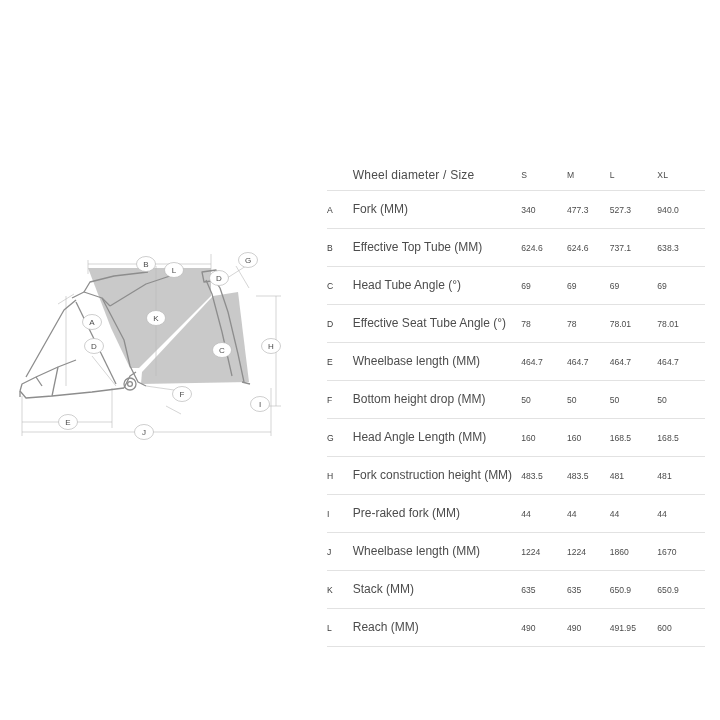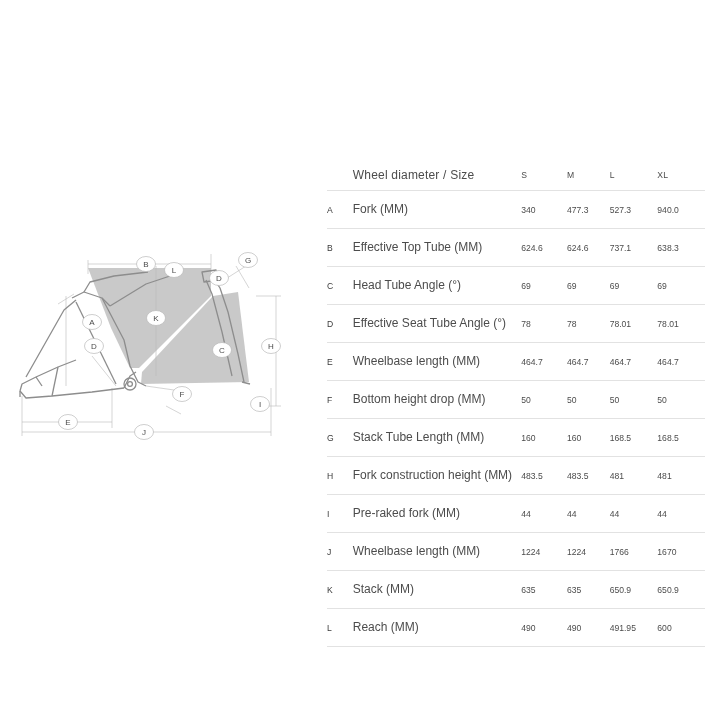--- a/index.html
+++ b/index.html
@@ -279,21 +279,21 @@
     <tr class="body-row">
       <td class="row-key">F</td>
       <td class="row-label">Bottom height drop (MM)</td>
       <td class="val-cell col-s">50</td>
       <td class="val-cell col-m">50</td>
       <td class="val-cell col-l">50</td>
       <td class="val-cell col-xl">50</td>
     </tr>
     <tr class="body-row">
       <td class="row-key">G</td>
-      <td class="row-label">Stack Tube Length (MM)</td>
+      <td class="row-label">Head Angle Length (MM)</td>
       <td class="val-cell col-s">160</td>
       <td class="val-cell col-m">160</td>
       <td class="val-cell col-l">168.5</td>
       <td class="val-cell col-xl">168.5</td>
     </tr>
     <tr class="body-row">
       <td class="row-key">H</td>
       <td class="row-label">Fork construction height (MM)</td>
       <td class="val-cell col-s">483.5</td>
       <td class="val-cell col-m">483.5</td>
@@ -306,21 +306,21 @@
       <td class="val-cell col-s">44</td>
       <td class="val-cell col-m">44</td>
       <td class="val-cell col-l">44</td>
       <td class="val-cell col-xl">44</td>
     </tr>
     <tr class="body-row">
       <td class="row-key">J</td>
       <td class="row-label">Wheelbase length (MM)</td>
       <td class="val-cell col-s">1224</td>
       <td class="val-cell col-m">1224</td>
-      <td class="val-cell col-l">1766</td>
+      <td class="val-cell col-l">1860</td>
       <td class="val-cell col-xl">1670</td>
     </tr>
     <tr class="body-row">
       <td class="row-key">K</td>
       <td class="row-label">Stack (MM)</td>
       <td class="val-cell col-s">635</td>
       <td class="val-cell col-m">635</td>
       <td class="val-cell col-l">650.9</td>
       <td class="val-cell col-xl">650.9</td>
     </tr>

